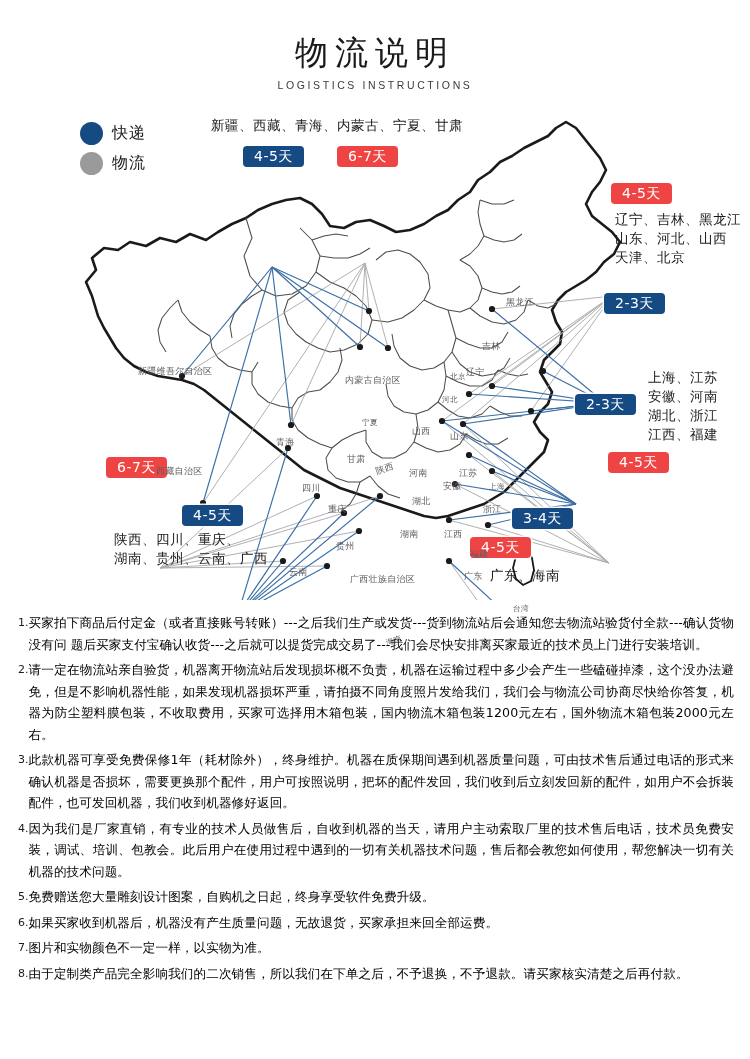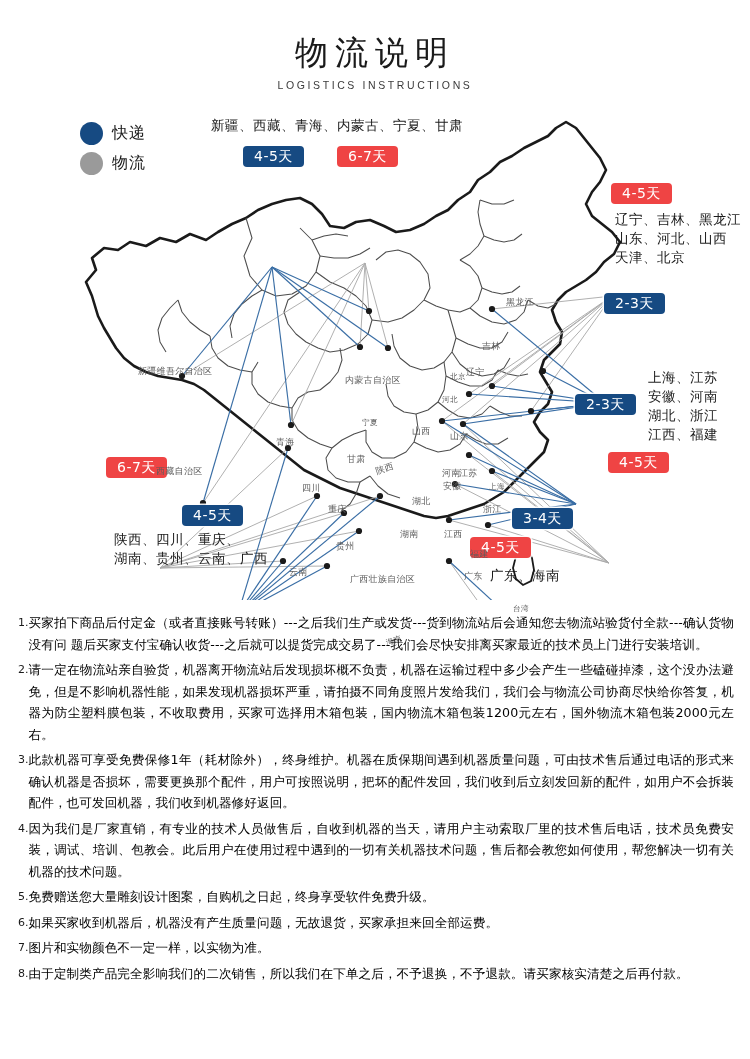--- a/index.html
+++ b/index.html
@@ -301,21 +301,21 @@
   <div class="prov" style="left:156px;top:365px;">西藏自治区</div>
   <div class="prov" style="left:276px;top:336px;">青海</div>
   <div class="prov" style="left:347px;top:353px;">甘肃</div>
   <div class="prov" style="left:345px;top:274px;">内蒙古自治区</div>
   <div class="prov tiny" style="left:362px;top:318px;">宁夏</div>
   <div class="prov rot" style="left:378px;top:365px;">陕西</div>
   <div class="prov" style="left:412px;top:325px;">山西</div>
   <div class="prov tiny" style="left:442px;top:295px;">河北</div>
   <div class="prov tiny" style="left:450px;top:272px;">北京</div>
   <div class="prov" style="left:450px;top:330px;">山东</div>
-  <div class="prov" style="left:409px;top:367px;margin-left:33px;">河南</div>
+  <div class="prov" style="left:409px;top:367px;">河南</div>
   <div class="prov" style="left:466px;top:266px;">辽宁</div>
   <div class="prov" style="left:482px;top:240px;">吉林</div>
   <div class="prov" style="left:506px;top:196px;">黑龙江</div>
   <div class="prov" style="left:459px;top:367px;">江苏</div>
   <div class="prov" style="left:443px;top:380px;">安徽</div>
   <div class="prov tiny" style="left:489px;top:382px;">上海</div>
   <div class="prov" style="left:412px;top:395px;">湖北</div>
   <div class="prov" style="left:483px;top:403px;">浙江</div>
   <div class="prov" style="left:444px;top:428px;">江西</div>
   <div class="prov" style="left:470px;top:448px;">福建</div>

